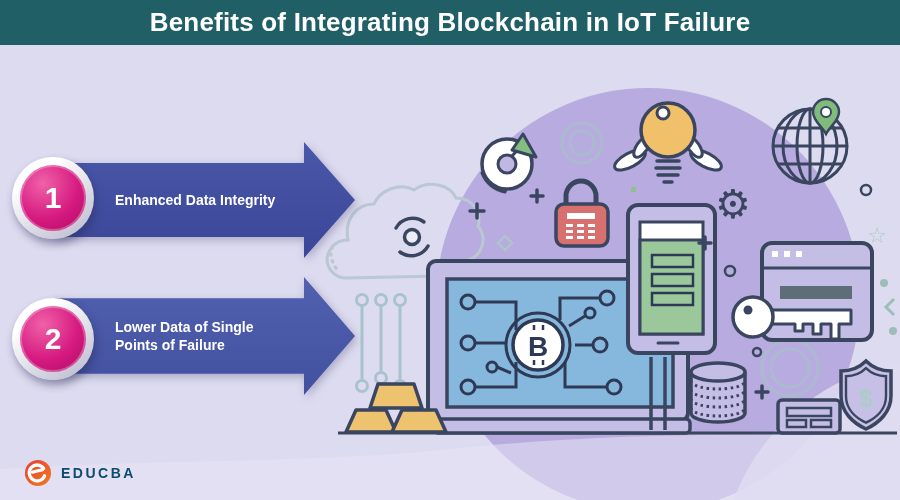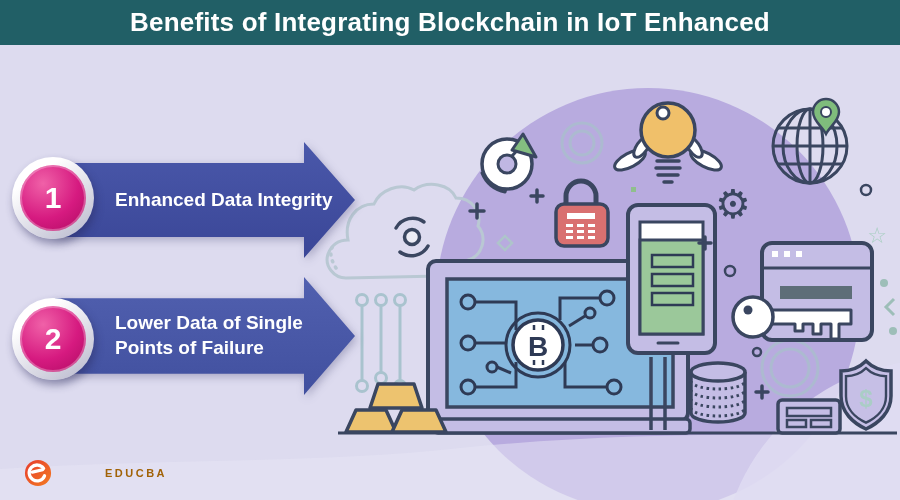--- a/index.html
+++ b/index.html
@@ -24,48 +24,48 @@
   #banner-2 { top:277px; height:118px; }
   .banner .arrow {
     position:absolute; left:0; top:0; right:0; bottom:0;
     clip-path:polygon(0 18%, 83% 18%, 83% 0, 100% 50%, 83% 100%, 83% 82%, 0 82%);
   }
   #banner-1 .arrow { background:linear-gradient(180deg,#4a58aa 0%, #3a4697 100%); }
   #banner-2 .arrow { background:linear-gradient(180deg,#5160af 0%, #41509f 100%); }
   .banner .label {
     position:absolute; left:60px; right:50px; top:18%; bottom:18%;
     display:flex; flex-direction:column; justify-content:center; align-items:flex-start;
-    color:#ffffff; font-size:19px; font-weight:bold; line-height:1.3;text-align:right;
+    color:#ffffff; font-size:14px; font-weight:bold; line-height:1.3;text-align:right;
   }
   .banner .label span { white-space:nowrap; }
 
   .badge {
     position:absolute; left:12px; width:82px; height:82px; border-radius:50%;
     background:linear-gradient(145deg,#ffffff 25%, #b6b6cb 100%);
     box-shadow:2px 5px 9px rgba(40,40,90,0.45);
     display:flex; align-items:center; justify-content:center; z-index:6;
   }
   #badge-1 { top:157px; }
   #badge-2 { top:298px; }
   .badge .core {
     width:66px; height:66px; border-radius:50%;
     background:radial-gradient(circle at 35% 28%, #f061a8 0%, #d61a80 55%, #ad0a61 100%);
     box-shadow:inset 0 0 0 2px rgba(255,255,255,0.28);
     display:flex; align-items:center; justify-content:center;
   }
   .badge .num { color:#fff; font-size:30px; font-weight:bold; }
 
   .logo { position:absolute; left:24px; top:459px; display:flex; align-items:center; gap:9px; z-index:5; }
-  .logo-text { font-size:11px; letter-spacing:2.5px; color:#a16207; font-weight:600;margin-left:44px; }
+  .logo-text { font-size:14px; letter-spacing:2.5px; color:#0c4a6e; font-weight:600; }
 </style>
 </head>
 <body>
 
 <div class="title-bar">
-  <h1>Benefits of Integrating Blockchain in IoT Enhanced</h1>
+  <h1>Benefits of Integrating Blockchain in IoT Failure</h1>
 </div>
 
 <svg class="illustration" width="900" height="455" viewBox="0 45 900 455" xmlns="http://www.w3.org/2000/svg">
 
   <circle cx="648" cy="300" r="212" fill="#B8ABDF"></circle>
 
   <g stroke="#9FCDBF" fill="none" stroke-width="3" opacity="0.45">
     <circle cx="582" cy="143" r="20"></circle>
       <circle cx="582" cy="143" r="12"></circle>
     <circle cx="790" cy="368" r="28"></circle>

